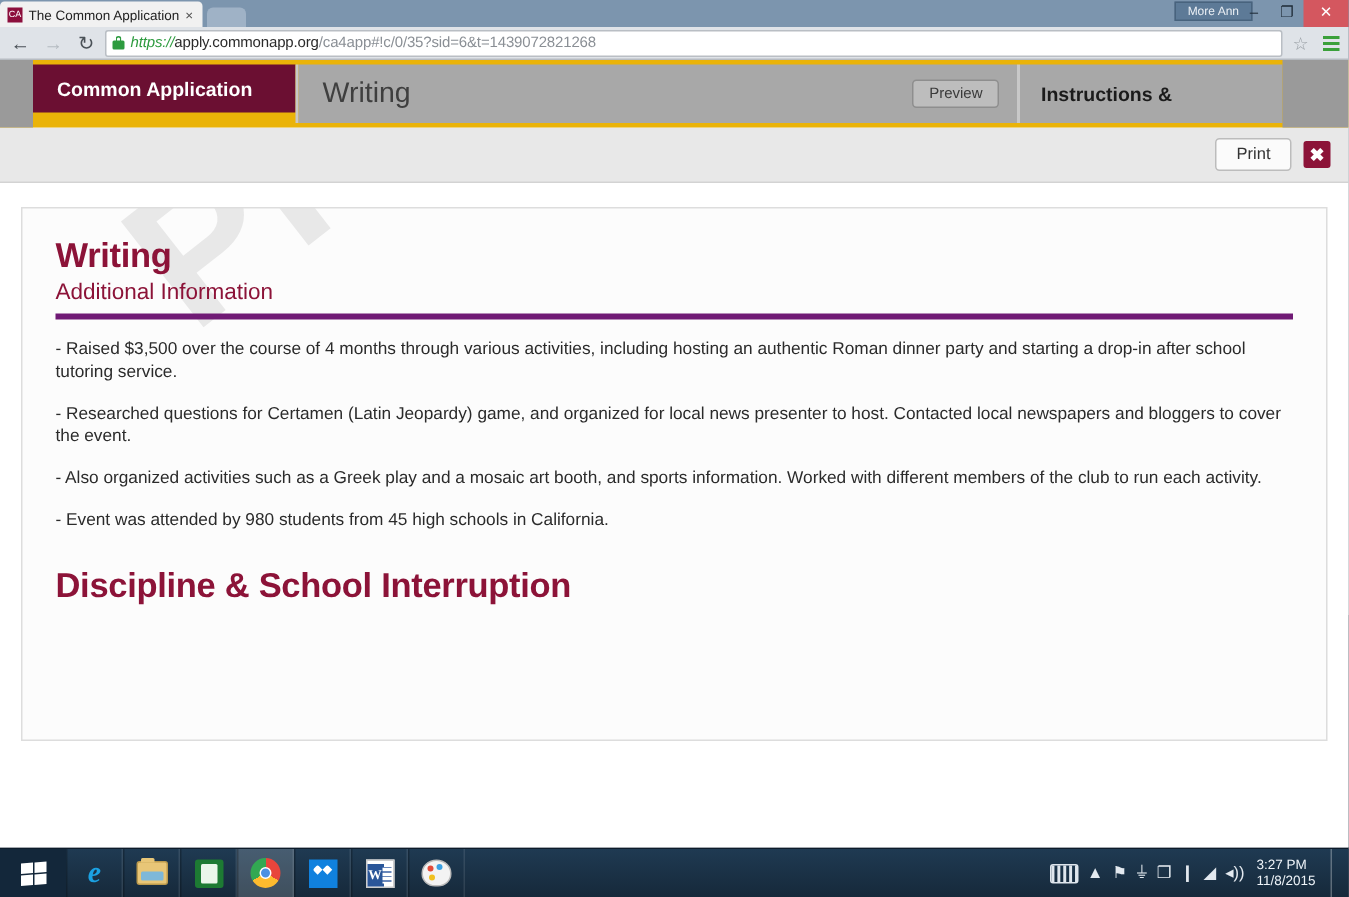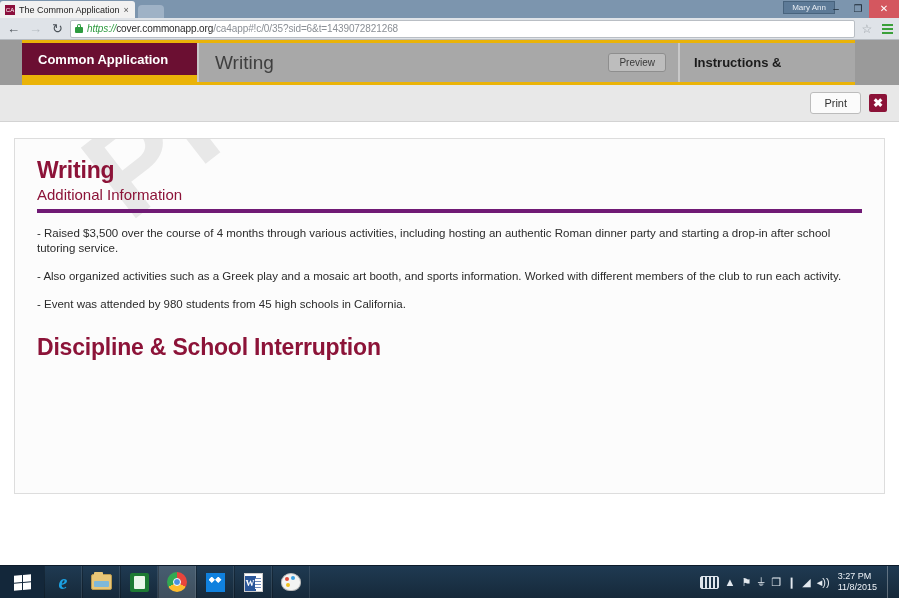--- a/index.html
+++ b/index.html
@@ -498,38 +498,38 @@
 
   <div class="titlebar">
     <div class="tab-strip">
       <div class="tab">
         <span class="favicon">CA</span>
         <span class="tab-title">The Common Application</span>
         <span class="tab-close">×</span>
       </div>
       <div class="new-tab"></div>
     </div>
-    <div class="win-user">Mary Ann</div>
+    <div class="win-user">More Ann</div>
     <div class="win-buttons">
       <div class="win-btn">–</div>
       <div class="win-btn">❐</div>
       <div class="win-btn close">✕</div>
     </div>
   </div>
 
   <div class="toolbar">
     <div class="nav-btn active">←</div>
     <div class="nav-btn disabled">→</div>
     <div class="nav-btn active">↻</div>
     <div class="omnibox">
       <span class="lock-icon">
         <span class="shackle"></span>
           <span class="body"></span>
       </span>
-      <span class="url-text"><span class="scheme">https://</span><span class="host">cover.commonapp.org</span><span class="path">/ca4app#!c/0/35?sid=6&amp;t=1439072821268</span></span>
+      <span class="url-text"><span class="scheme">https://</span><span class="host">apply.commonapp.org</span><span class="path">/ca4app#!c/0/35?sid=6&amp;t=1439072821268</span></span>
     </div>
     <div class="star-btn">☆</div>
     <div class="menu-btn">
         <i></i>
         <i></i>
         <i></i>
       </div>
   </div>
 
   <div class="viewport">
@@ -554,20 +554,21 @@
       <div class="close-x">✖</div>
     </div>
 
     <div class="doc-area">
       <div class="doc-panel">
         <div class="watermark">PREVIEW</div>
         <div class="doc-content">
           <div class="doc-h1">Writing</div>
           <div class="doc-h2">Additional Information</div>
           <p class="doc-p">- Raised $3,500 over the course of 4 months through various activities, including hosting an authentic Roman dinner party and starting a drop-in after school tutoring service.</p>
+          <p class="doc-p">- Researched questions for Certamen (Latin Jeopardy) game, and organized for local news presenter to host. Contacted local newspapers and bloggers to cover the event.</p>
           <p class="doc-p">- Also organized activities such as a Greek play and a mosaic art booth, and sports information. Worked with different members of the club to run each activity.</p>
           <p class="doc-p">- Event was attended by 980 students from 45 high schools in California.</p>
           <div class="doc-h1 section2">Discipline &amp; School Interruption</div>
         </div>
       </div>
     </div>
 
   </div>
 </div>
 

